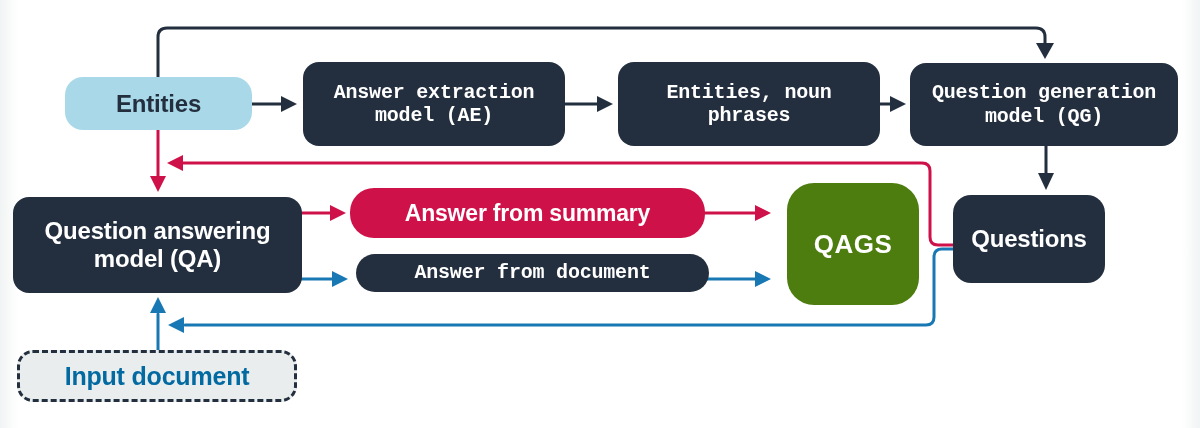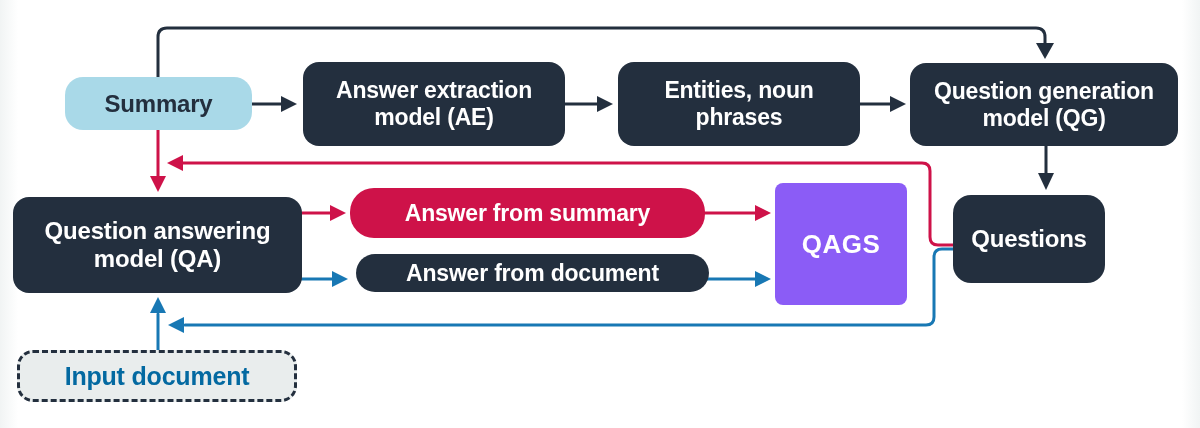--- a/index.html
+++ b/index.html
@@ -20,26 +20,26 @@
   .head.red{fill:#CE1249;}
   .head.blue{fill:#1878B4;}
   .node{
     position:absolute;display:flex;align-items:center;justify-content:center;
     text-align:center;font-weight:700;letter-spacing:-0.2px;line-height:1.16;
     box-sizing:border-box;
   }
   .navy-box{background:#232F3E;color:#ffffff;border-radius:16px;}
   .summary-box{background:#A9D9E8;color:#232F3E;border-radius:18px;font-size:24px;}
   .red-box{background:#CE1249;color:#ffffff;border-radius:24px;font-size:23px;}
-  .orange-box{background:#8b5cf6;color:#ffffff;border-radius:8px;font-size:26px;letter-spacing:0.5px;}
+  .orange-box{background:#4d7c0f;color:#ffffff;border-radius:27px;font-size:26px;letter-spacing:0.5px;margin-left:12px;}
   .input-box{
     background:#E9EDED;color:#0369a1;border:3px dashed #232F3E;
     border-radius:16px;font-size:25px;
   }
-  .f23{font-size:23px;}
+  .f23{font-size:20px;font-family:Liberation Mono, monospace;}
   .f24{font-size:24px;}
 </style>
 </head>
 <body>
 
 <div class="edge-fade left"></div>
 <div class="edge-fade right"></div>
 
 <svg id="wires" viewBox="0 0 1200 428" xmlns="http://www.w3.org/2000/svg" aria-hidden="true">
 
@@ -77,28 +77,28 @@
   <polygon class="head blue" points="771,279 755,271 755,287"></polygon>
 
   <path class="wire blue" d="M953,249 H942 Q934,249 934,257 V317 Q934,325 926,325 H185"></path>
   <polygon class="head blue" points="168,325 184,317 184,333"></polygon>
 
   <path class="wire blue" d="M158,350 V314"></path>
   <polygon class="head blue" points="158,297 150,313 166,313"></polygon>
 </svg>
 
 <div class="node summary-box" style="left:65px;top:77px;width:187px;height:53px;">
-  <span>Summary</span>
+  <span>Entities</span>
 </div>
 
 <div class="node navy-box f23" style="left:303px;top:62px;width:262px;height:84px;padding:0 14px;">
   <span>Answer extraction model (AE)</span>
 </div>
 
-<div class="node navy-box f23" style="left:618px;top:62px;width:242px;height:84px;padding:0 14px;">
+<div class="node navy-box f23" style="left:618px;top:62px;width:262px;height:84px;padding:0 14px;">
   <span>Entities, noun phrases</span>
 </div>
 
 <div class="node navy-box f23" style="left:910px;top:63px;width:268px;height:83px;padding:14px 10px;">
   <span>Question generation model (QG)</span>
 </div>
 
 <div class="node navy-box f24" style="left:13px;top:197px;width:289px;height:96px;padding:0 8px;">
   <span>Question answering model (QA)</span>
 </div>

